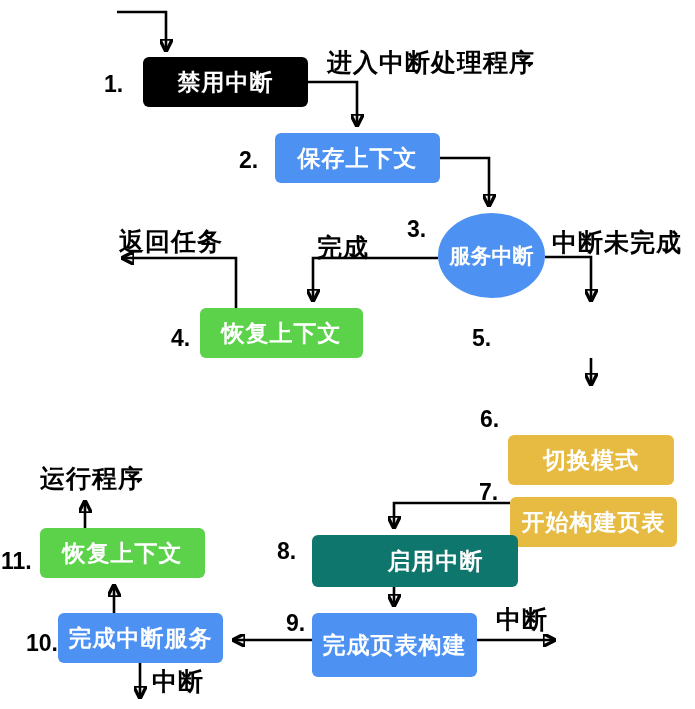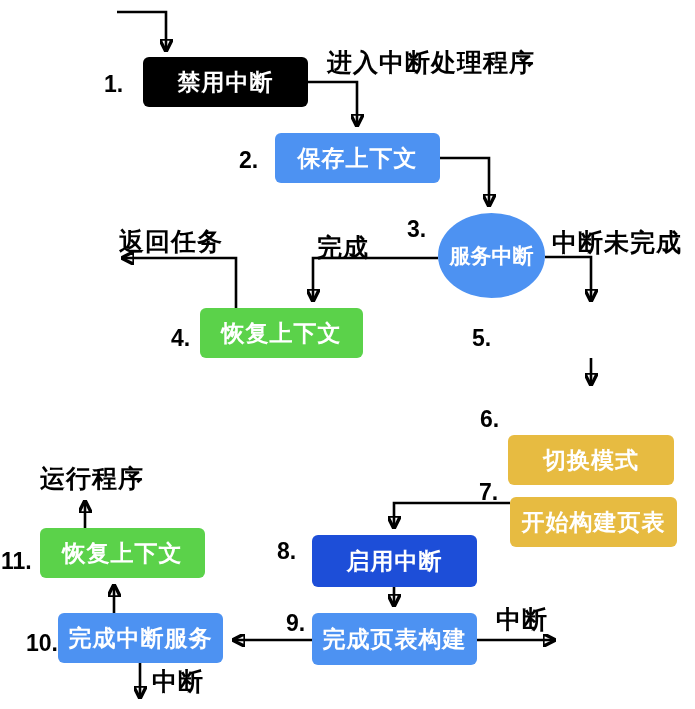--- a/index.html
+++ b/index.html
@@ -97,24 +97,24 @@
   </div>
   <div class="node" style="left: 200px; top: 308px; width: 163px; height: 50px; background-color: rgb(91, 210, 74);">
     <span>恢复上下文</span>
   </div>
   <div class="node" style="left: 508px; top: 392px; width: 166px; height: 50px; background-color: rgb(231, 187, 65); margin-top: 43px;">
     <span>切换模式</span>
   </div>
   <div class="node" style="left: 510px; top: 497px; width: 167px; height: 50px; background-color: rgb(231, 187, 65);">
     <span>开始构建页表</span>
   </div>
-  <div class="node" style="left: 312px; top: 535px; width: 165px; height: 52px; background-color: #1d4ed8;">
+  <div class="node" style="left: 312px; top: 535px; width: 165px; height: 52px; background-color: #0f766e; padding-left: 41px;">
     <span>启用中断</span>
   </div>
-  <div class="node" style="left: 312px; top: 613px; width: 165px; height: 52px; background-color: rgb(77, 146, 242);">
+  <div class="node" style="left: 312px; top: 613px; width: 165px; height: 64px; background-color: rgb(77, 146, 242);">
     <span>完成页表构建</span>
   </div>
   <div class="node" style="left: 58px; top: 613px; width: 165px; height: 50px; background-color: rgb(77, 146, 242);">
     <span>完成中断服务</span>
   </div>
   <div class="node" style="left: 40px; top: 528px; width: 165px; height: 50px; background-color: rgb(91, 210, 74);">
     <span>恢复上下文</span>
   </div>
 
   <span class="num" style="left:104px; top:71px;">1.</span>

